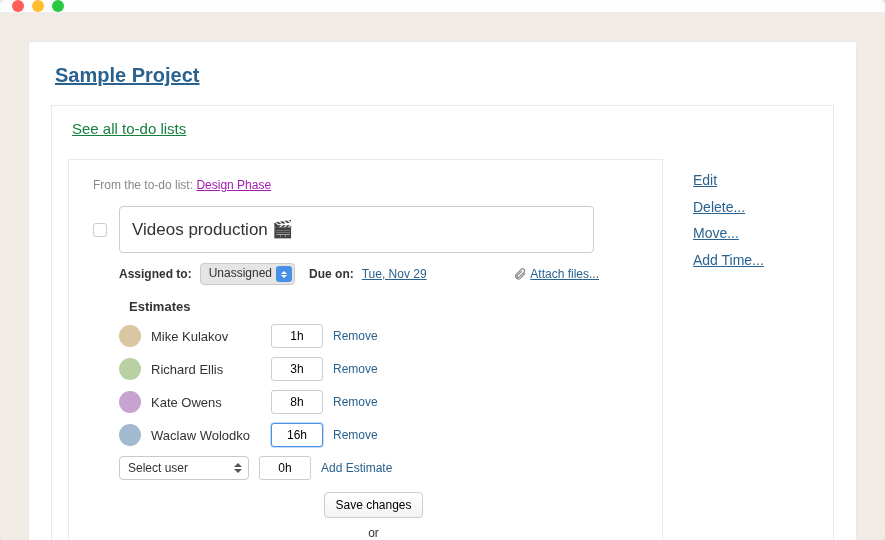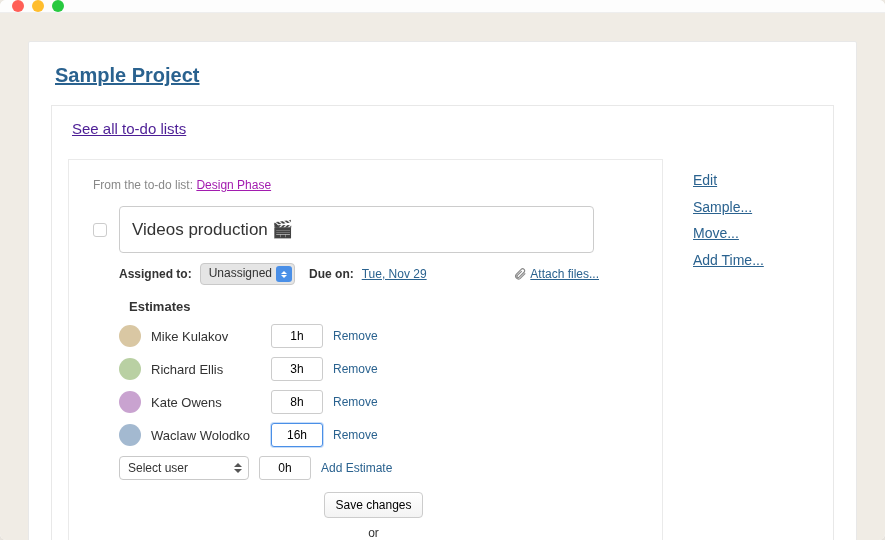--- a/index.html
+++ b/index.html
@@ -7,21 +7,21 @@
 .window { width: 885px; height: 540px; background: #fff; border-radius: 6px; box-shadow: 0 2px 10px rgba(0,0,0,0.1); overflow: hidden; display: flex; flex-direction: column; }
 .titlebar { height: 28px; background: #fdfdfd; border-bottom: 1px solid #eee; display: flex; align-items: center; padding-left: 12px; gap: 8px; }
 .titlebar .dot { width: 12px; height: 12px; border-radius: 50%; }
 .dot-red { background: #ff5f57; }
 .dot-yellow { background: #ffbd2e; }
 .dot-green { background: #28c940; }
 .content { flex: 1; background: #f0ece5; padding: 28px 28px 0 28px; position: relative; }
 .outer-panel { background: #fff; border: 1px solid #e8e8e8; border-radius: 2px; padding: 22px 26px 0 26px; height: 100%; position: relative; }
 .project-title { font-size: 20px; font-weight: 700; color: #2a628f; text-decoration: underline; margin-bottom: 18px; cursor: pointer; }
 .mid-panel { background: #fff; border: 1px solid #e8e8e8; margin-left: -4px; margin-right: -4px; padding: 14px 20px 0 20px; height: 100%; }
-.see-all { font-size: 15px; color: #4c1d95; text-decoration: underline; cursor: pointer; }
+.see-all { font-size: 15px; color: #15803d; text-decoration: underline; cursor: pointer; }
 .inner-wrap { display: flex; gap: 30px; margin-top: 10px; padding-top: 12px; }
 .main-col { flex: 1; background: #fff; border: 1px solid #eaeaea; border-top: 1px solid #eaeaea; padding: 18px 24px 0 24px; margin-left: -4px; }
 .side-col { width: 120px; padding-top: 8px; }
 .side-col a { display: block; color: #2a628f; text-decoration: underline; font-size: 14px; line-height: 1.9; cursor: pointer; }
 .from-line { color: #888; font-size: 12px; margin-bottom: 14px; }
 .from-line a { color: #a21caf; text-decoration: underline; }
 .todo-row { display: flex; align-items: center; gap: 12px; margin-bottom: 10px; }
 .todo-check { width: 14px; height: 14px; border: 1px solid #ccc; border-radius: 3px; background: #fff; cursor: pointer; }
 .todo-title-input { flex: 1; max-width: 475px; height: 47px; border: 1px solid #ccc; border-radius: 4px; padding: 0 12px; font-size: 17px; font-weight: 400; color: #333; }
 .meta-row { display: flex; align-items: center; gap: 8px; font-size: 12px; margin-left: 26px; margin-bottom: 14px; max-width: 480px; }
@@ -134,21 +134,21 @@
               <span>or</span>
               <a class="cancel-link">Cancel</a>
             </div>
 
             <div class="divider"></div>
             <div class="discuss">Discuss this to-do</div>
           </div>
 
           <div class="side-col">
             <a>Edit</a>
-            <a>Sample...</a>
+            <a>Delete...</a>
             <a>Move...</a>
             <a>Add Time...</a>
           </div>
         </div>
       </div>
     </div>
   </div>
 </div>
 
 </body></html>

